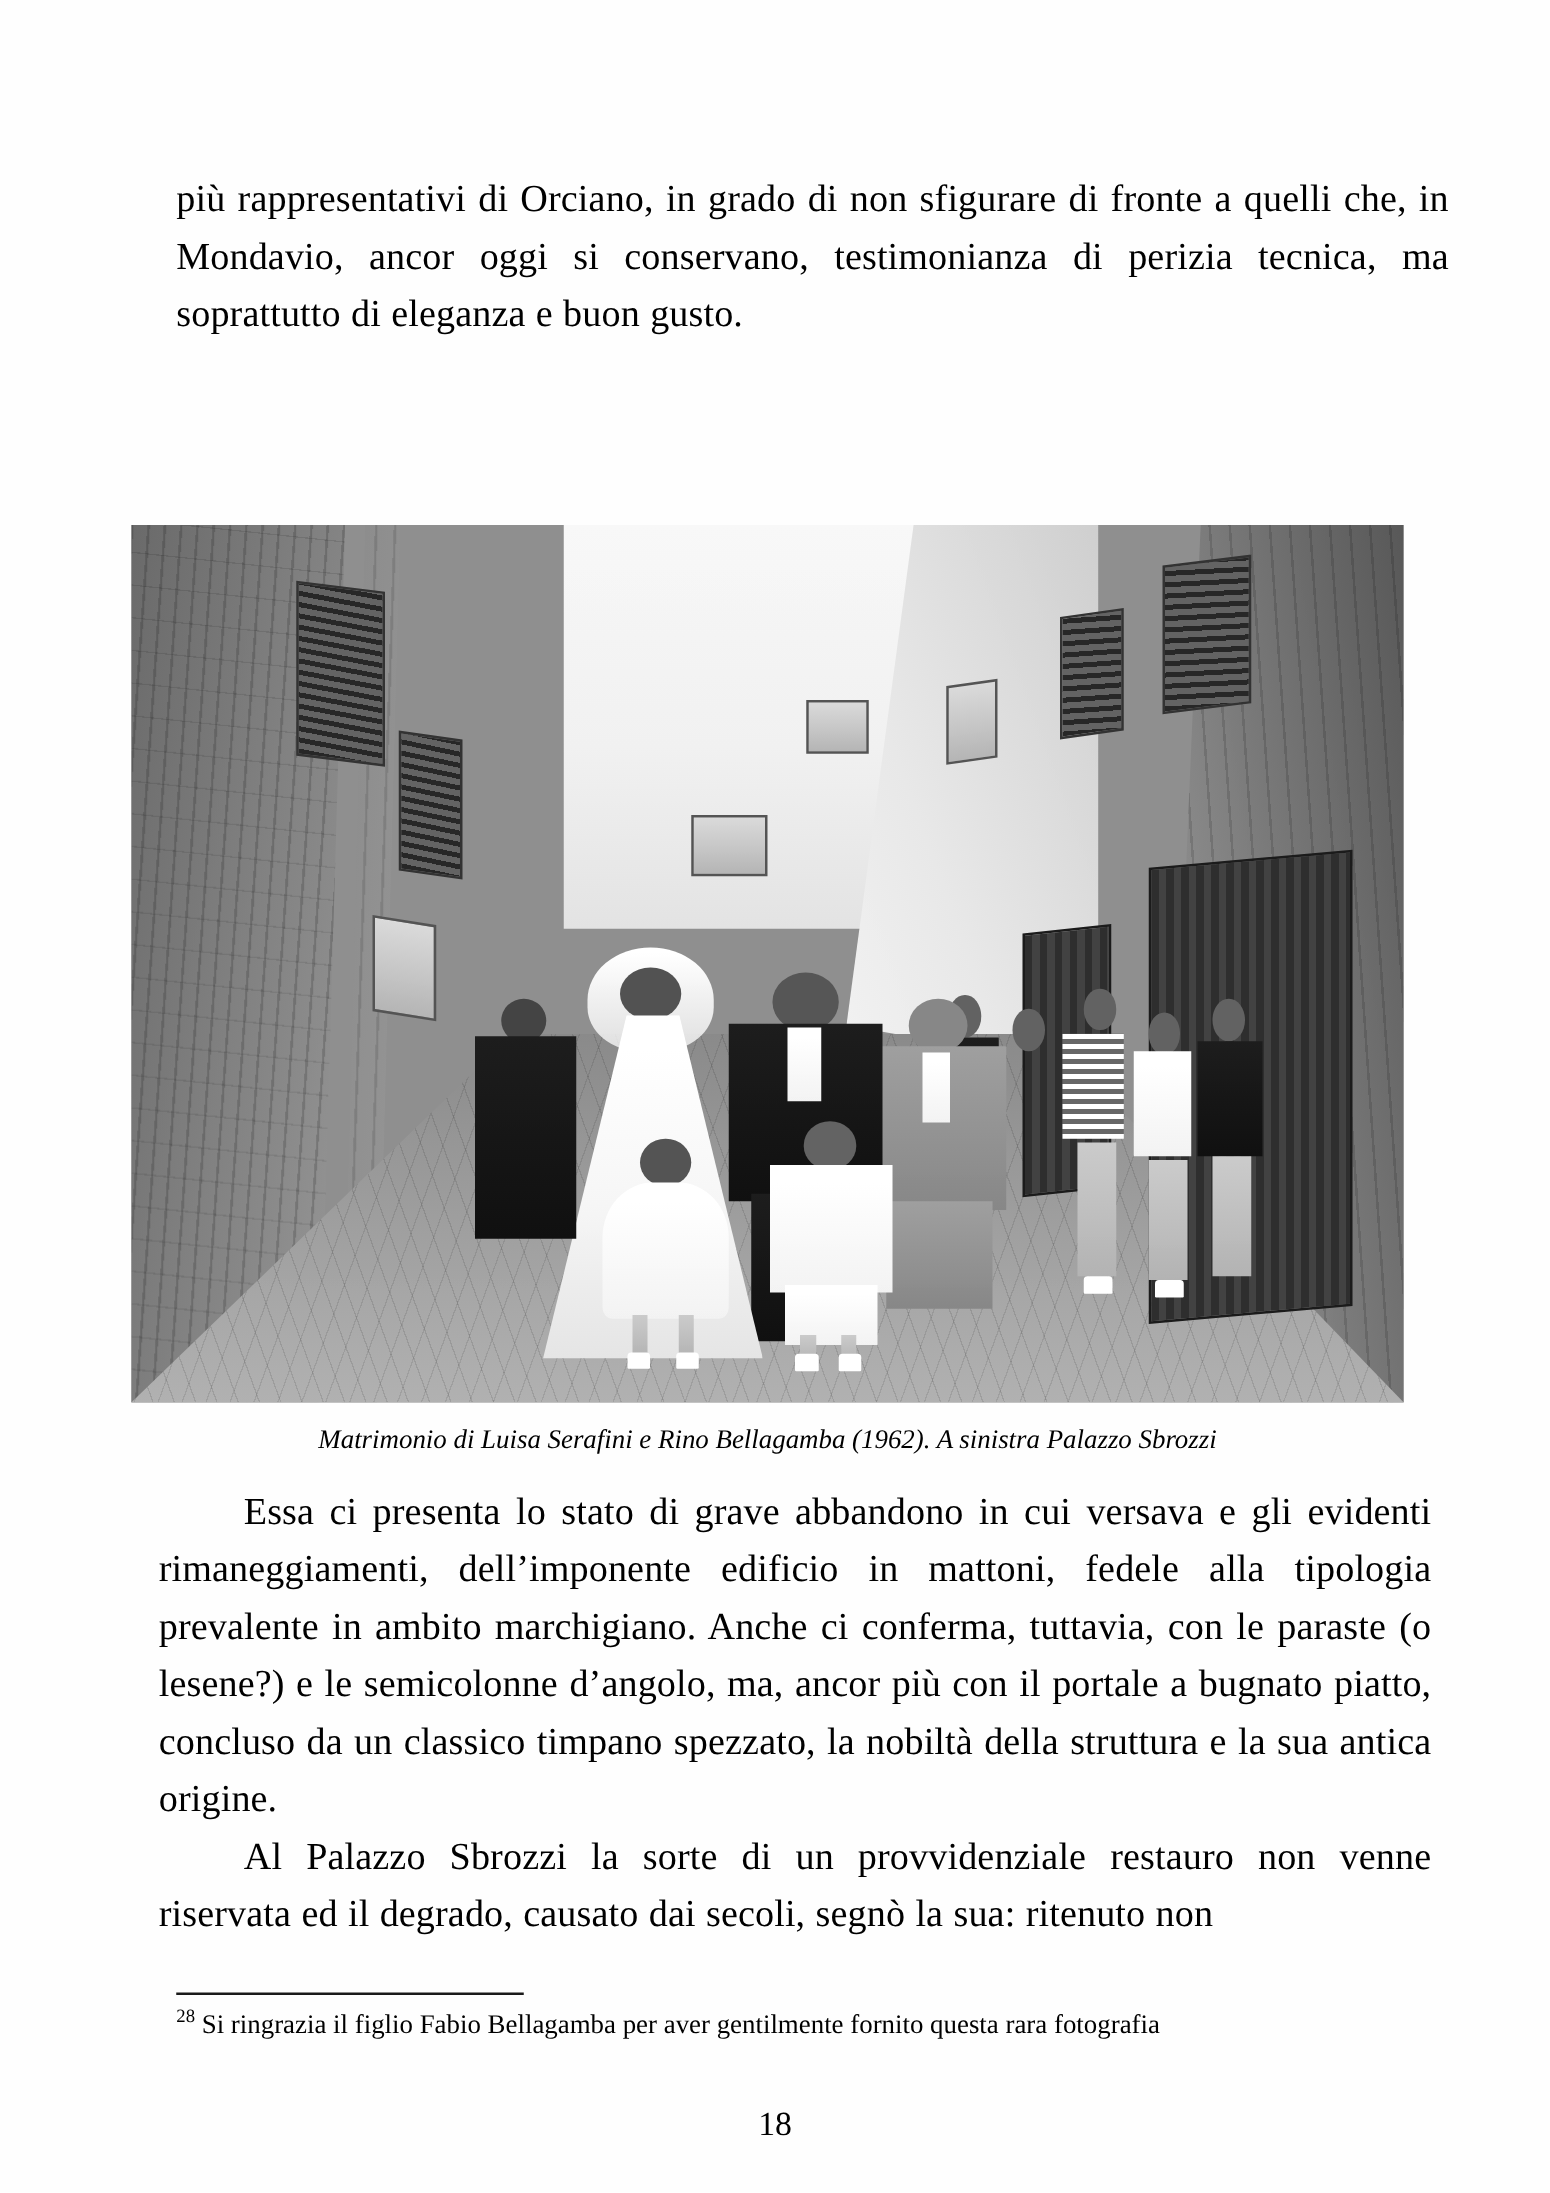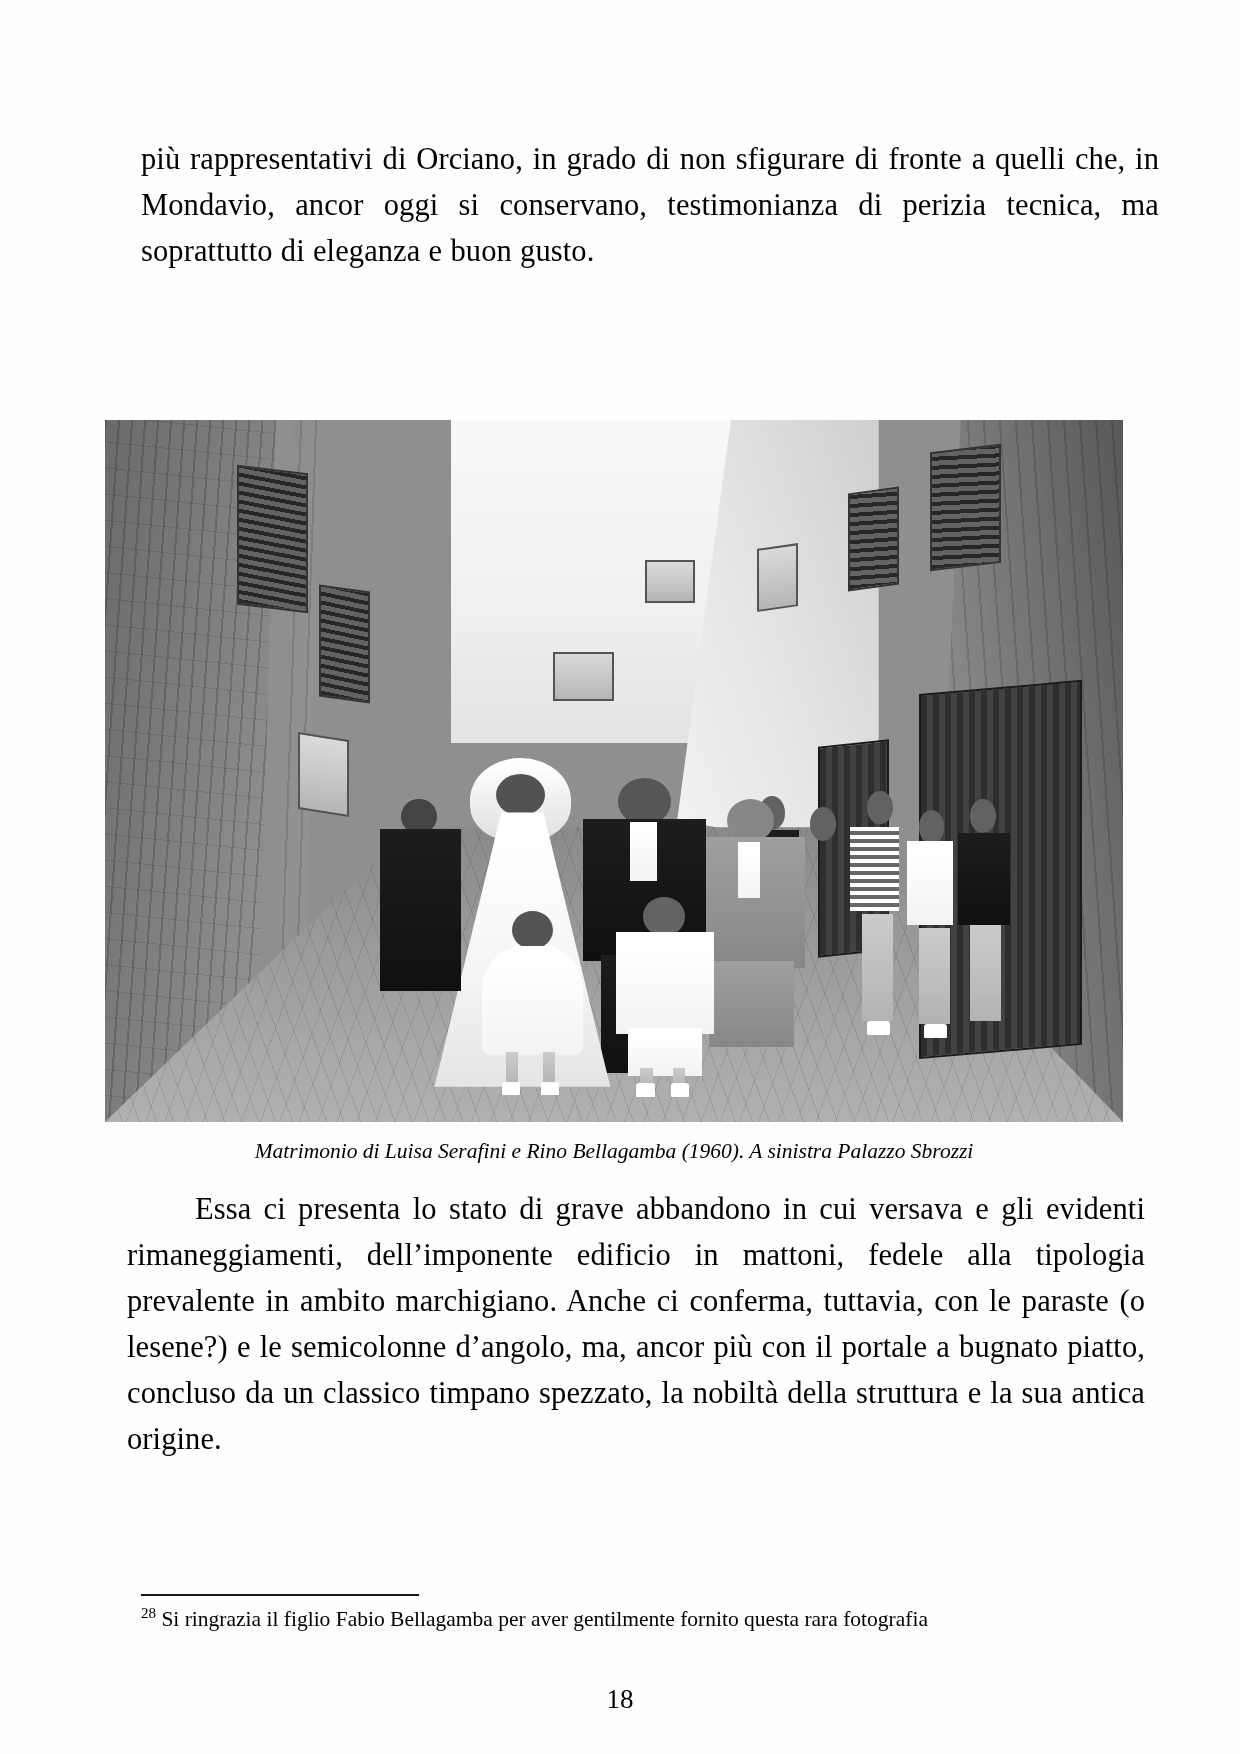--- a/index.html
+++ b/index.html
@@ -335,25 +335,26 @@
         <div class="shoe" style="left:56%;top:91%;width:18%;height:7%;"></div>
       </div>
 
       <div class="fig" style="left:27%;top:54%;width:8%;height:33%;">
         <div class="head" style="left:26%;top:0;width:44%;height:15%;background:#4d463f;"></div>
         <div class="suit-dark" style="left:0;top:13%;width:100%;height:70%;"></div>
       </div>
 
     </div>
 
-    <figcaption class="caption">Matrimonio di Luisa Serafini e Rino Bellagamba (1960). A sinistra Palazzo Sbrozzi</figcaption>
+    <figcaption class="caption">Matrimonio di Luisa Serafini e Rino Bellagamba (1962). A sinistra Palazzo Sbrozzi</figcaption>
   </figure>
 
   <div class="content-lower">
     <p class="body-par indent">Essa ci presenta lo stato di grave abbandono in cui versava e gli evidenti rimaneggiamenti, dell’imponente edificio in mattoni, fedele alla tipologia prevalente in ambito marchigiano. Anche ci conferma, tuttavia, con le paraste (o lesene?) e le semicolonne d’angolo, ma, ancor più con il portale a bugnato piatto, concluso da un classico timpano spezzato, la nobiltà della struttura e la sua antica origine.</p>
+    <p class="body-par indent par-gap-1">Al Palazzo Sbrozzi la sorte di un provvidenziale restauro non venne riservata ed il degrado, causato dai secoli, segnò la sua: ritenuto non</p>
   </div>
 
   <div class="footnote-area">
     <div class="fn-rule"></div>
     <p class="fn-text"><sup>28</sup> <span>Si ringrazia il figlio Fabio Bellagamba per aver gentilmente fornito questa rara fotografia</span></p>
   </div>
 
   <div class="page-number">18</div>
 
 </div>

